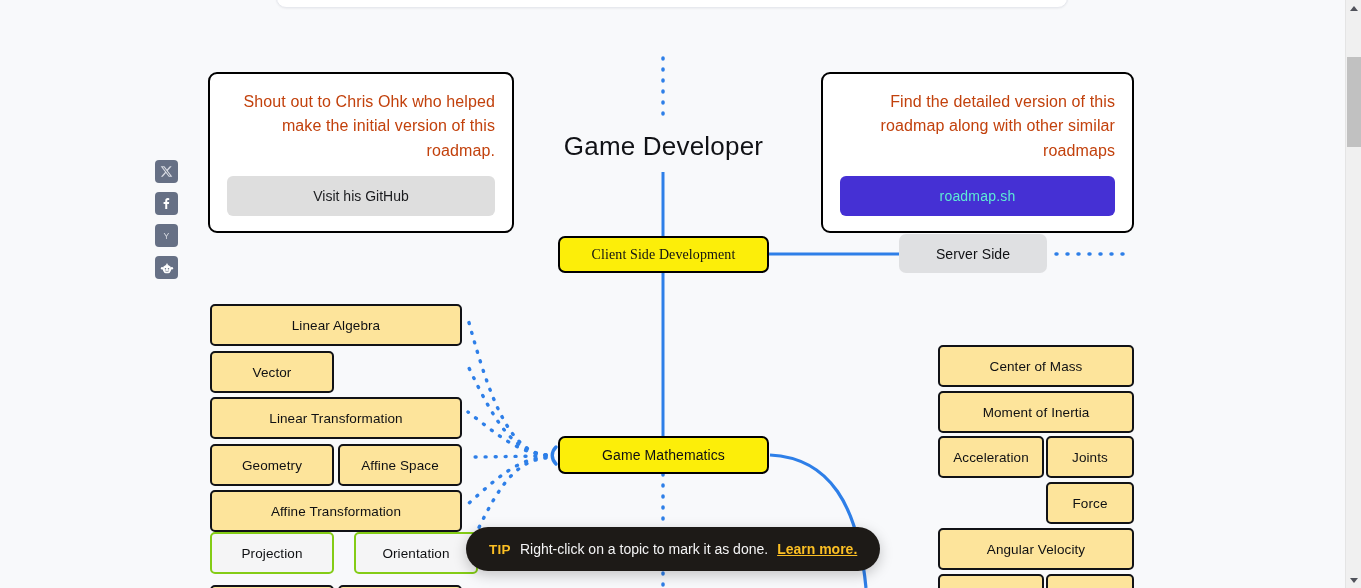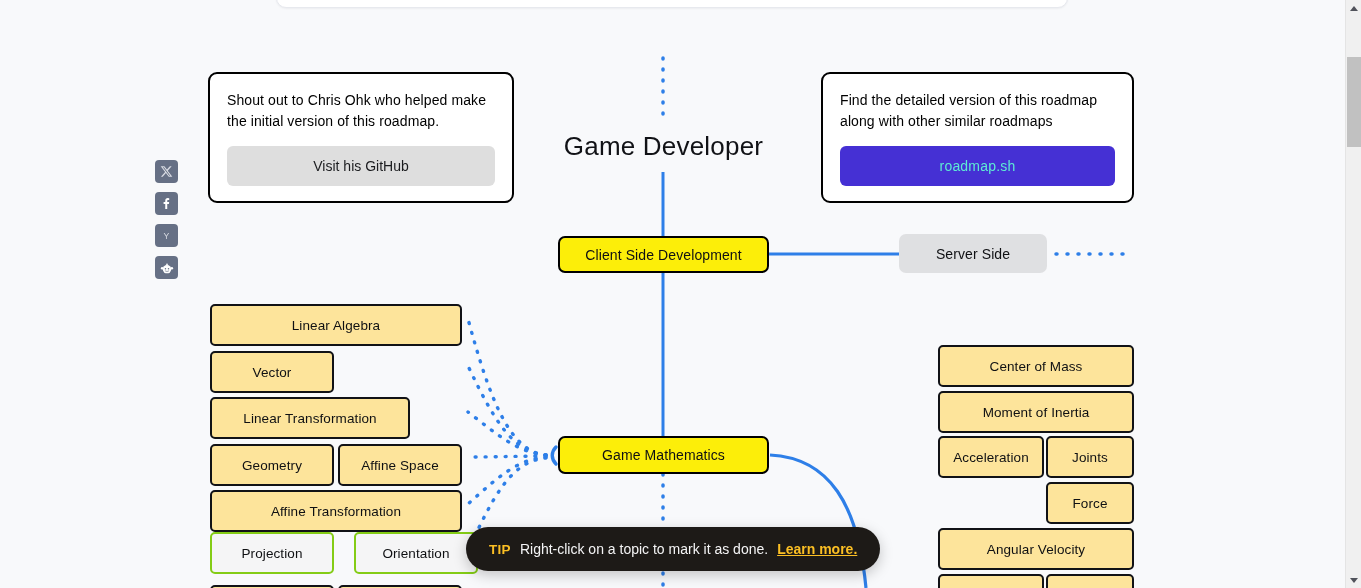--- a/index.html
+++ b/index.html
@@ -38,24 +38,25 @@
 
   
   .info-card {
     position: absolute;
     background: #ffffff;
     border: 2.5px solid #000000;
     border-radius: 9px;
     padding: 16px 17px 15px 17px;
   }
   .info-card p {
-    font-size: 14px;
+    font-size: 16px;
     line-height: 1.52;
-    color: #000000;
+    color: #c2410c;
     letter-spacing: .1px;
+    text-align: right;
   }
   .info-card .cta {
     display: block;
     width: 100%;
     margin-top: 13px;
     border: none;
     border-radius: 6px;
     padding: 12px 0;
     font-size: 14px;
     font-family: inherit;
@@ -228,31 +229,31 @@
     <path d="M546 457 C 518 459 498 477 468 504" stroke="#2e7fe8" stroke-width="3.4" fill="none" stroke-linecap="round" stroke-dasharray="1 9"></path>
     <path d="M546 458 C 512 461 494 494 468 551" stroke="#2e7fe8" stroke-width="3.4" fill="none" stroke-linecap="round" stroke-dasharray="1 9"></path>
 
     <path d="M556 447 C 551 452 551 459 556 464" stroke="#2e7fe8" stroke-width="3.4" fill="none" stroke-linecap="round"></path>
 
     <path d="M770 455 C 830 458 858 505 866 588" stroke="#2e7fe8" stroke-width="3.2" fill="none"></path>
   </svg>
 
   <div id="roadmap-title">Game Developer</div>
 
-  <div class="node primary" style="left:558px; top:236px; width:211px; height:37px;">Client Side Development</div>
+  <div class="node primary" style="left:558px; top:236px; width:211px; height:37px;font-family:Liberation Serif, serif;">Client Side Development</div>
 
   <div class="node plain" style="left:899px; top:234px; width:148px; height:39px;">Server Side</div>
 
   <div class="node primary" style="left:558px; top:436px; width:211px; height:38px;">Game Mathematics</div>
 
   <div class="node done" style="left:210px; top:297px; width:252px; height:42px;">Linear Algebra</div>
 
   <div class="node done" style="left:210px; top:344px; width:124px; height:42px;">Vector</div>
 
-  <div class="node done" style="left:210px; top:390px; width:200px; height:42px;">Linear Transformation</div>
+  <div class="node done" style="left:210px; top:390px; width:252px; height:42px;">Linear Transformation</div>
 
   <div class="node done" style="left:210px; top:437px; width:124px; height:42px;">Geometry</div>
   <div class="node done" style="left:338px; top:437px; width:124px; height:42px;">Affine Space</div>
 
   <div class="node done" style="left:210px; top:483px; width:252px; height:42px;">Affine Transformation</div>
 
   <div class="node todo" style="left:210px; top:532px; width:124px; height:42px;">Projection</div>
   <div class="node todo" style="left:354px; top:532px; width:124px; height:42px;">Orientation</div>
 
   <div class="node done" style="left:210px; top:578px; width:124px; height:42px;"></div>

